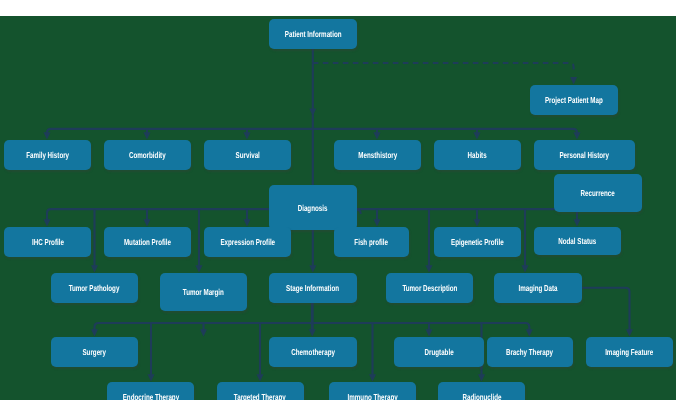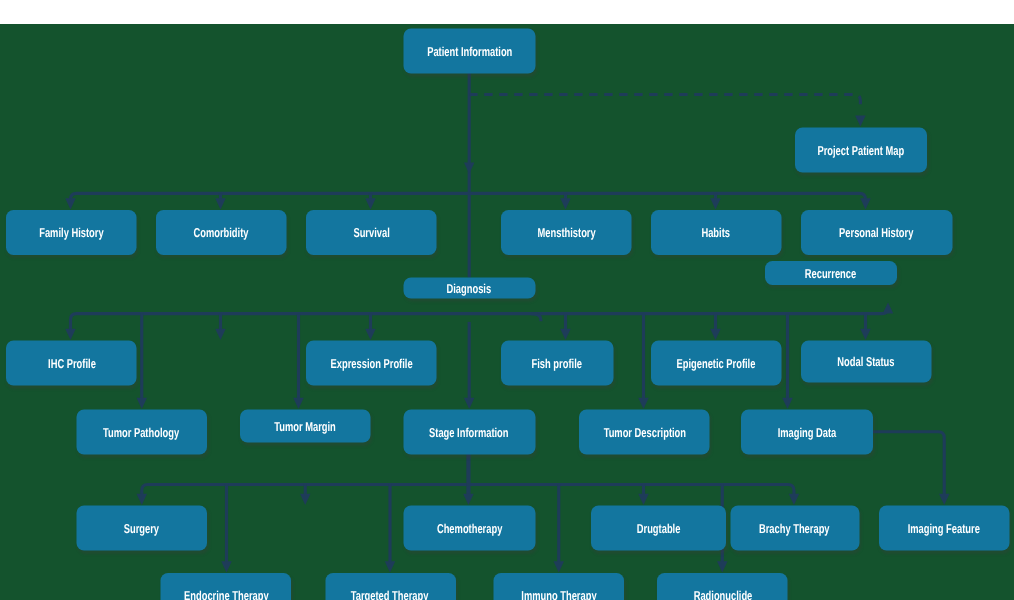--- a/index.html
+++ b/index.html
@@ -96,45 +96,48 @@
     </div>
   <div class="node" style="left:334px;top:124px;width:87px;height:29.6px">
       <span class="node-label">Mensthistory</span>
     </div>
   <div class="node" style="left:434px;top:124px;width:87px;height:29.6px">
       <span class="node-label">Habits</span>
     </div>
   <div class="node" style="left:534px;top:124px;width:101px;height:29.6px">
       <span class="node-label">Personal History</span>
     </div>
-  <div class="node" style="left:510px;top:158px;width:88px;height:16px">
+  <div class="node" style="left:554px;top:158px;width:88px;height:38px">
       <span class="node-label">Recurrence</span>
     </div>
-  <div class="node" style="left:269px;top:169px;width:88px;height:14px">
+  <div class="node" style="left:269px;top:169px;width:88px;height:45px">
       <span class="node-label">Diagnosis</span>
     </div>
   <div class="node" style="left:4px;top:211px;width:87px;height:29.6px">
       <span class="node-label">IHC Profile</span>
+    </div>
+  <div class="node" style="left:104px;top:211px;width:87px;height:29.6px">
+      <span class="node-label">Mutation Profile</span>
     </div>
   <div class="node" style="left:204px;top:211px;width:87px;height:29.6px">
       <span class="node-label">Expression Profile</span>
     </div>
   <div class="node" style="left:334px;top:211px;width:75px;height:29.6px">
       <span class="node-label">Fish profile</span>
     </div>
   <div class="node" style="left:434px;top:211px;width:87px;height:29.6px">
       <span class="node-label">Epigenetic Profile</span>
     </div>
   <div class="node" style="left:534px;top:211px;width:87px;height:28px">
       <span class="node-label">Nodal Status</span>
     </div>
   <div class="node" style="left:51px;top:257px;width:87px;height:29.6px">
       <span class="node-label">Tumor Pathology</span>
     </div>
-  <div class="node" style="left:160px;top:257px;width:87px;height:22px">
+  <div class="node" style="left:160px;top:257px;width:87px;height:38px">
       <span class="node-label">Tumor Margin</span>
     </div>
   <div class="node" style="left:269px;top:257px;width:88px;height:29.6px">
       <span class="node-label">Stage Information</span>
     </div>
   <div class="node" style="left:386px;top:257px;width:87px;height:29.6px">
       <span class="node-label">Tumor Description</span>
     </div>
   <div class="node" style="left:494px;top:257px;width:88px;height:29.6px">
       <span class="node-label">Imaging Data</span>

